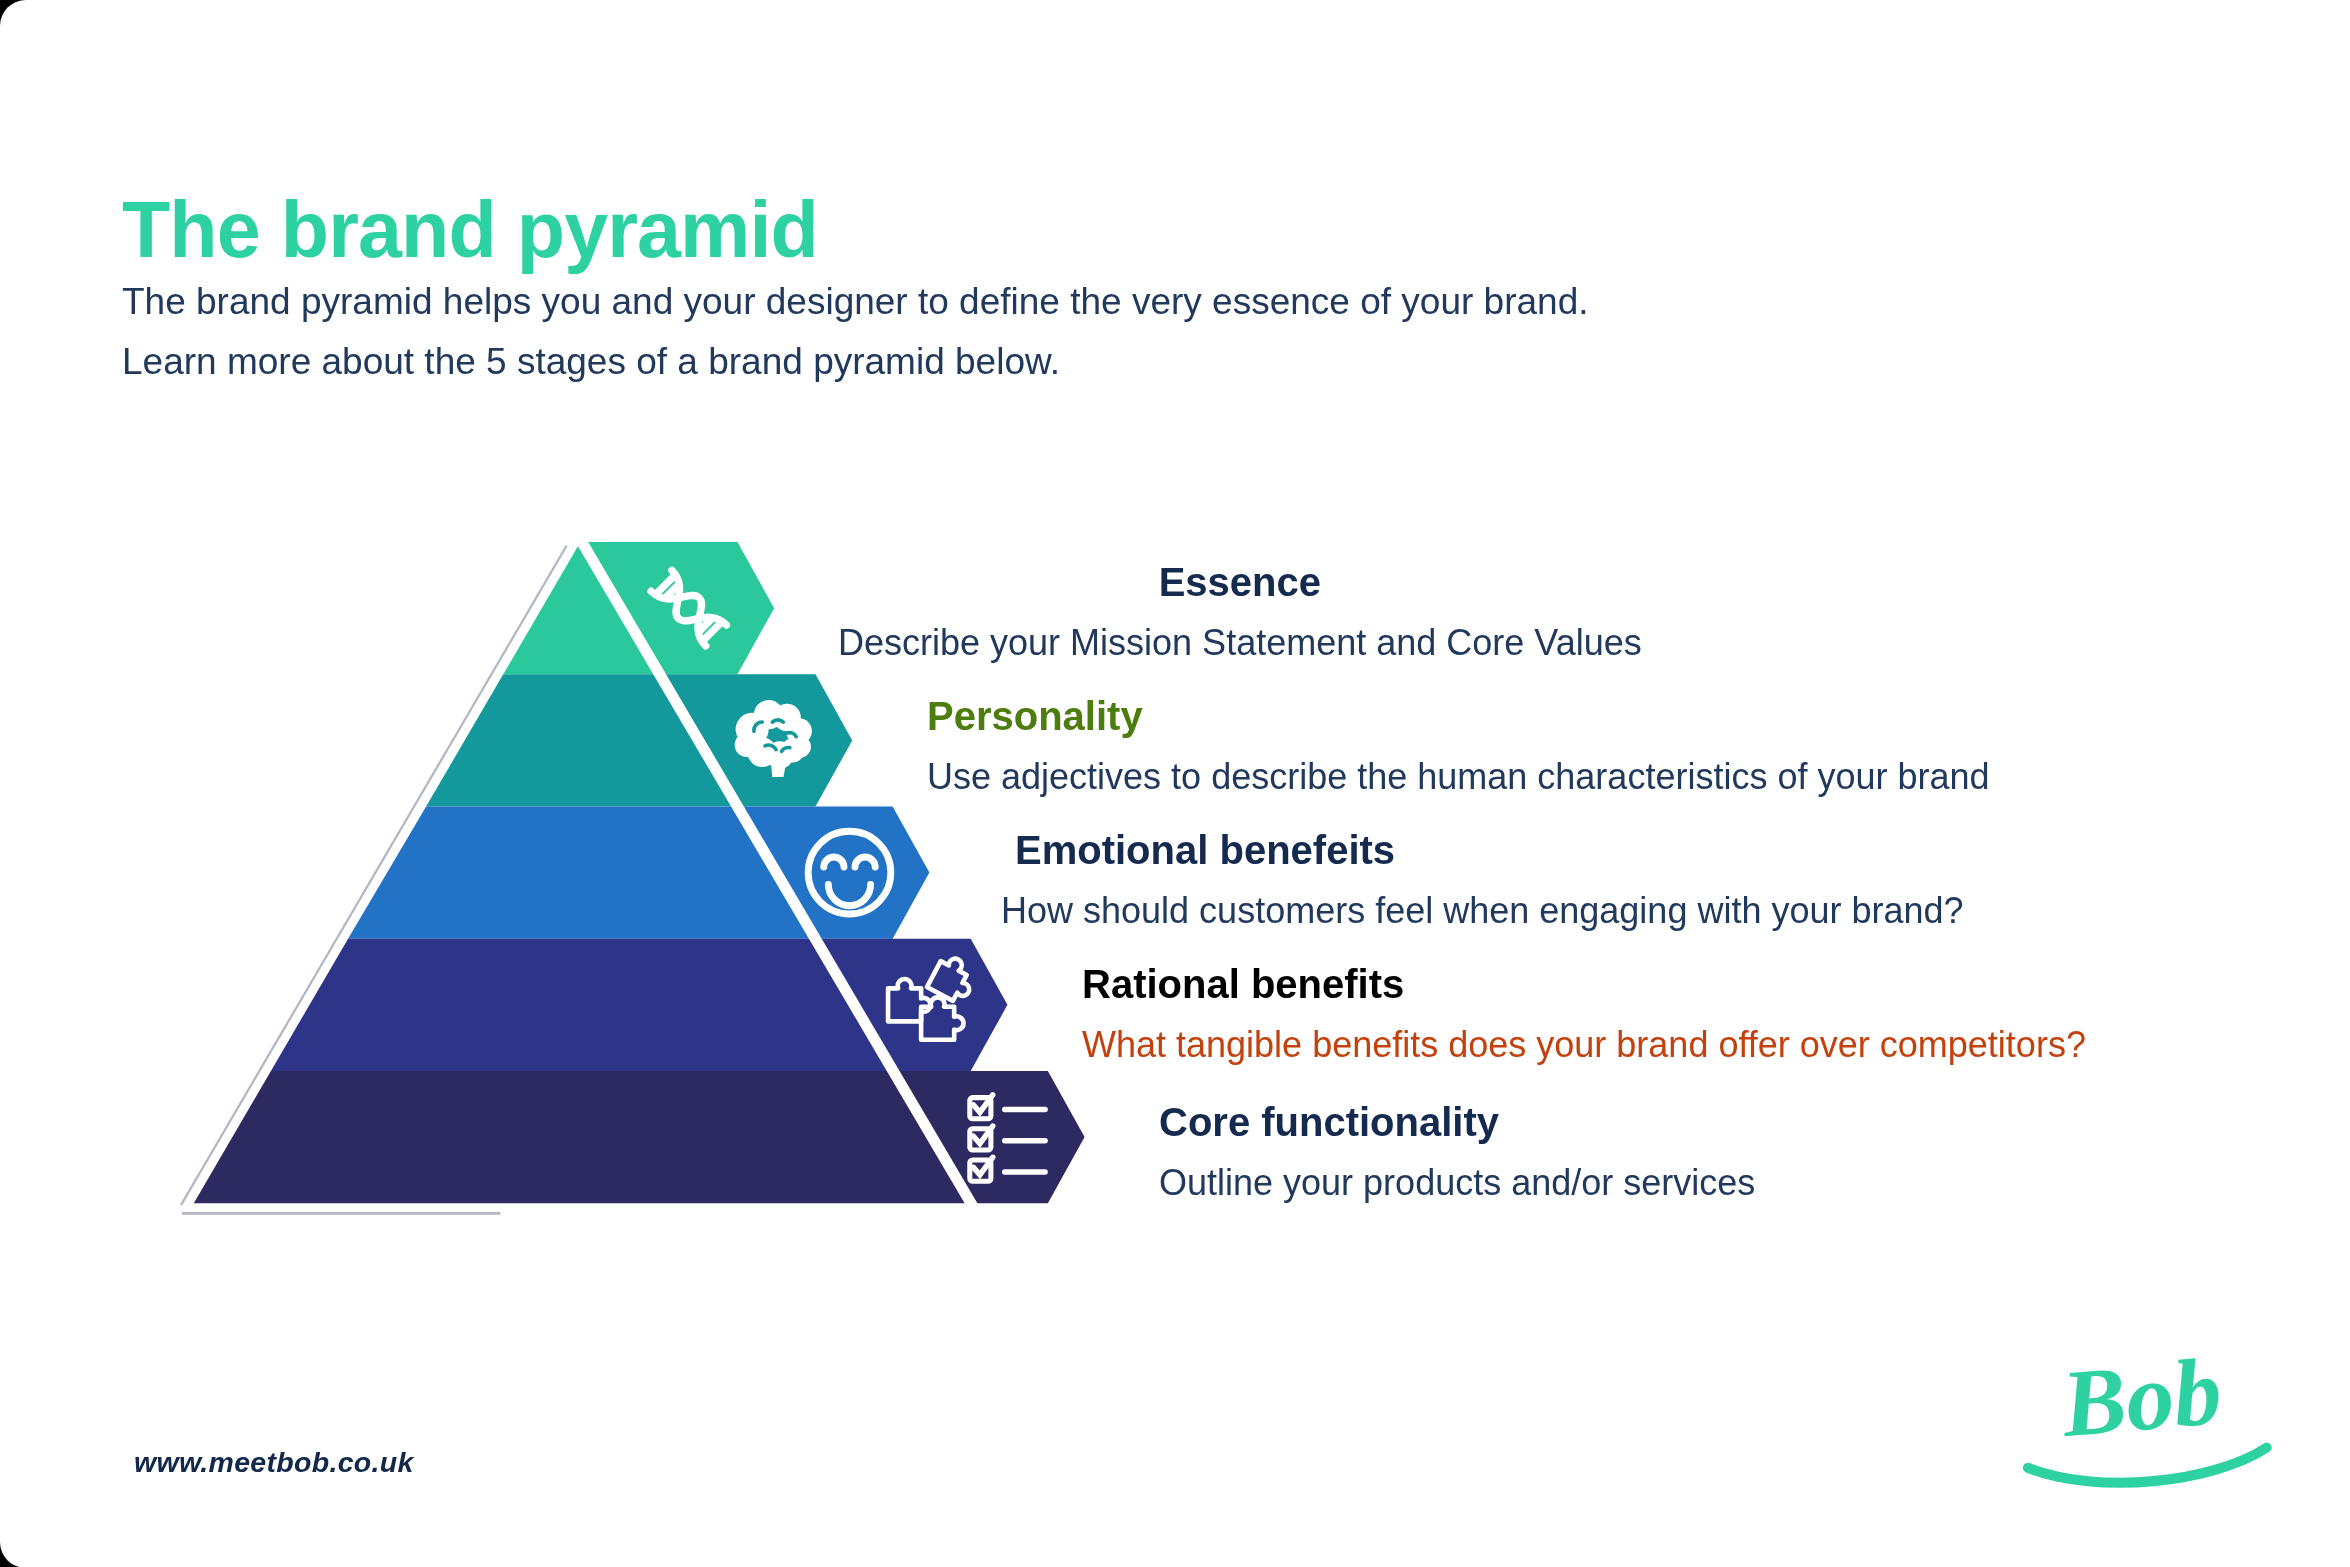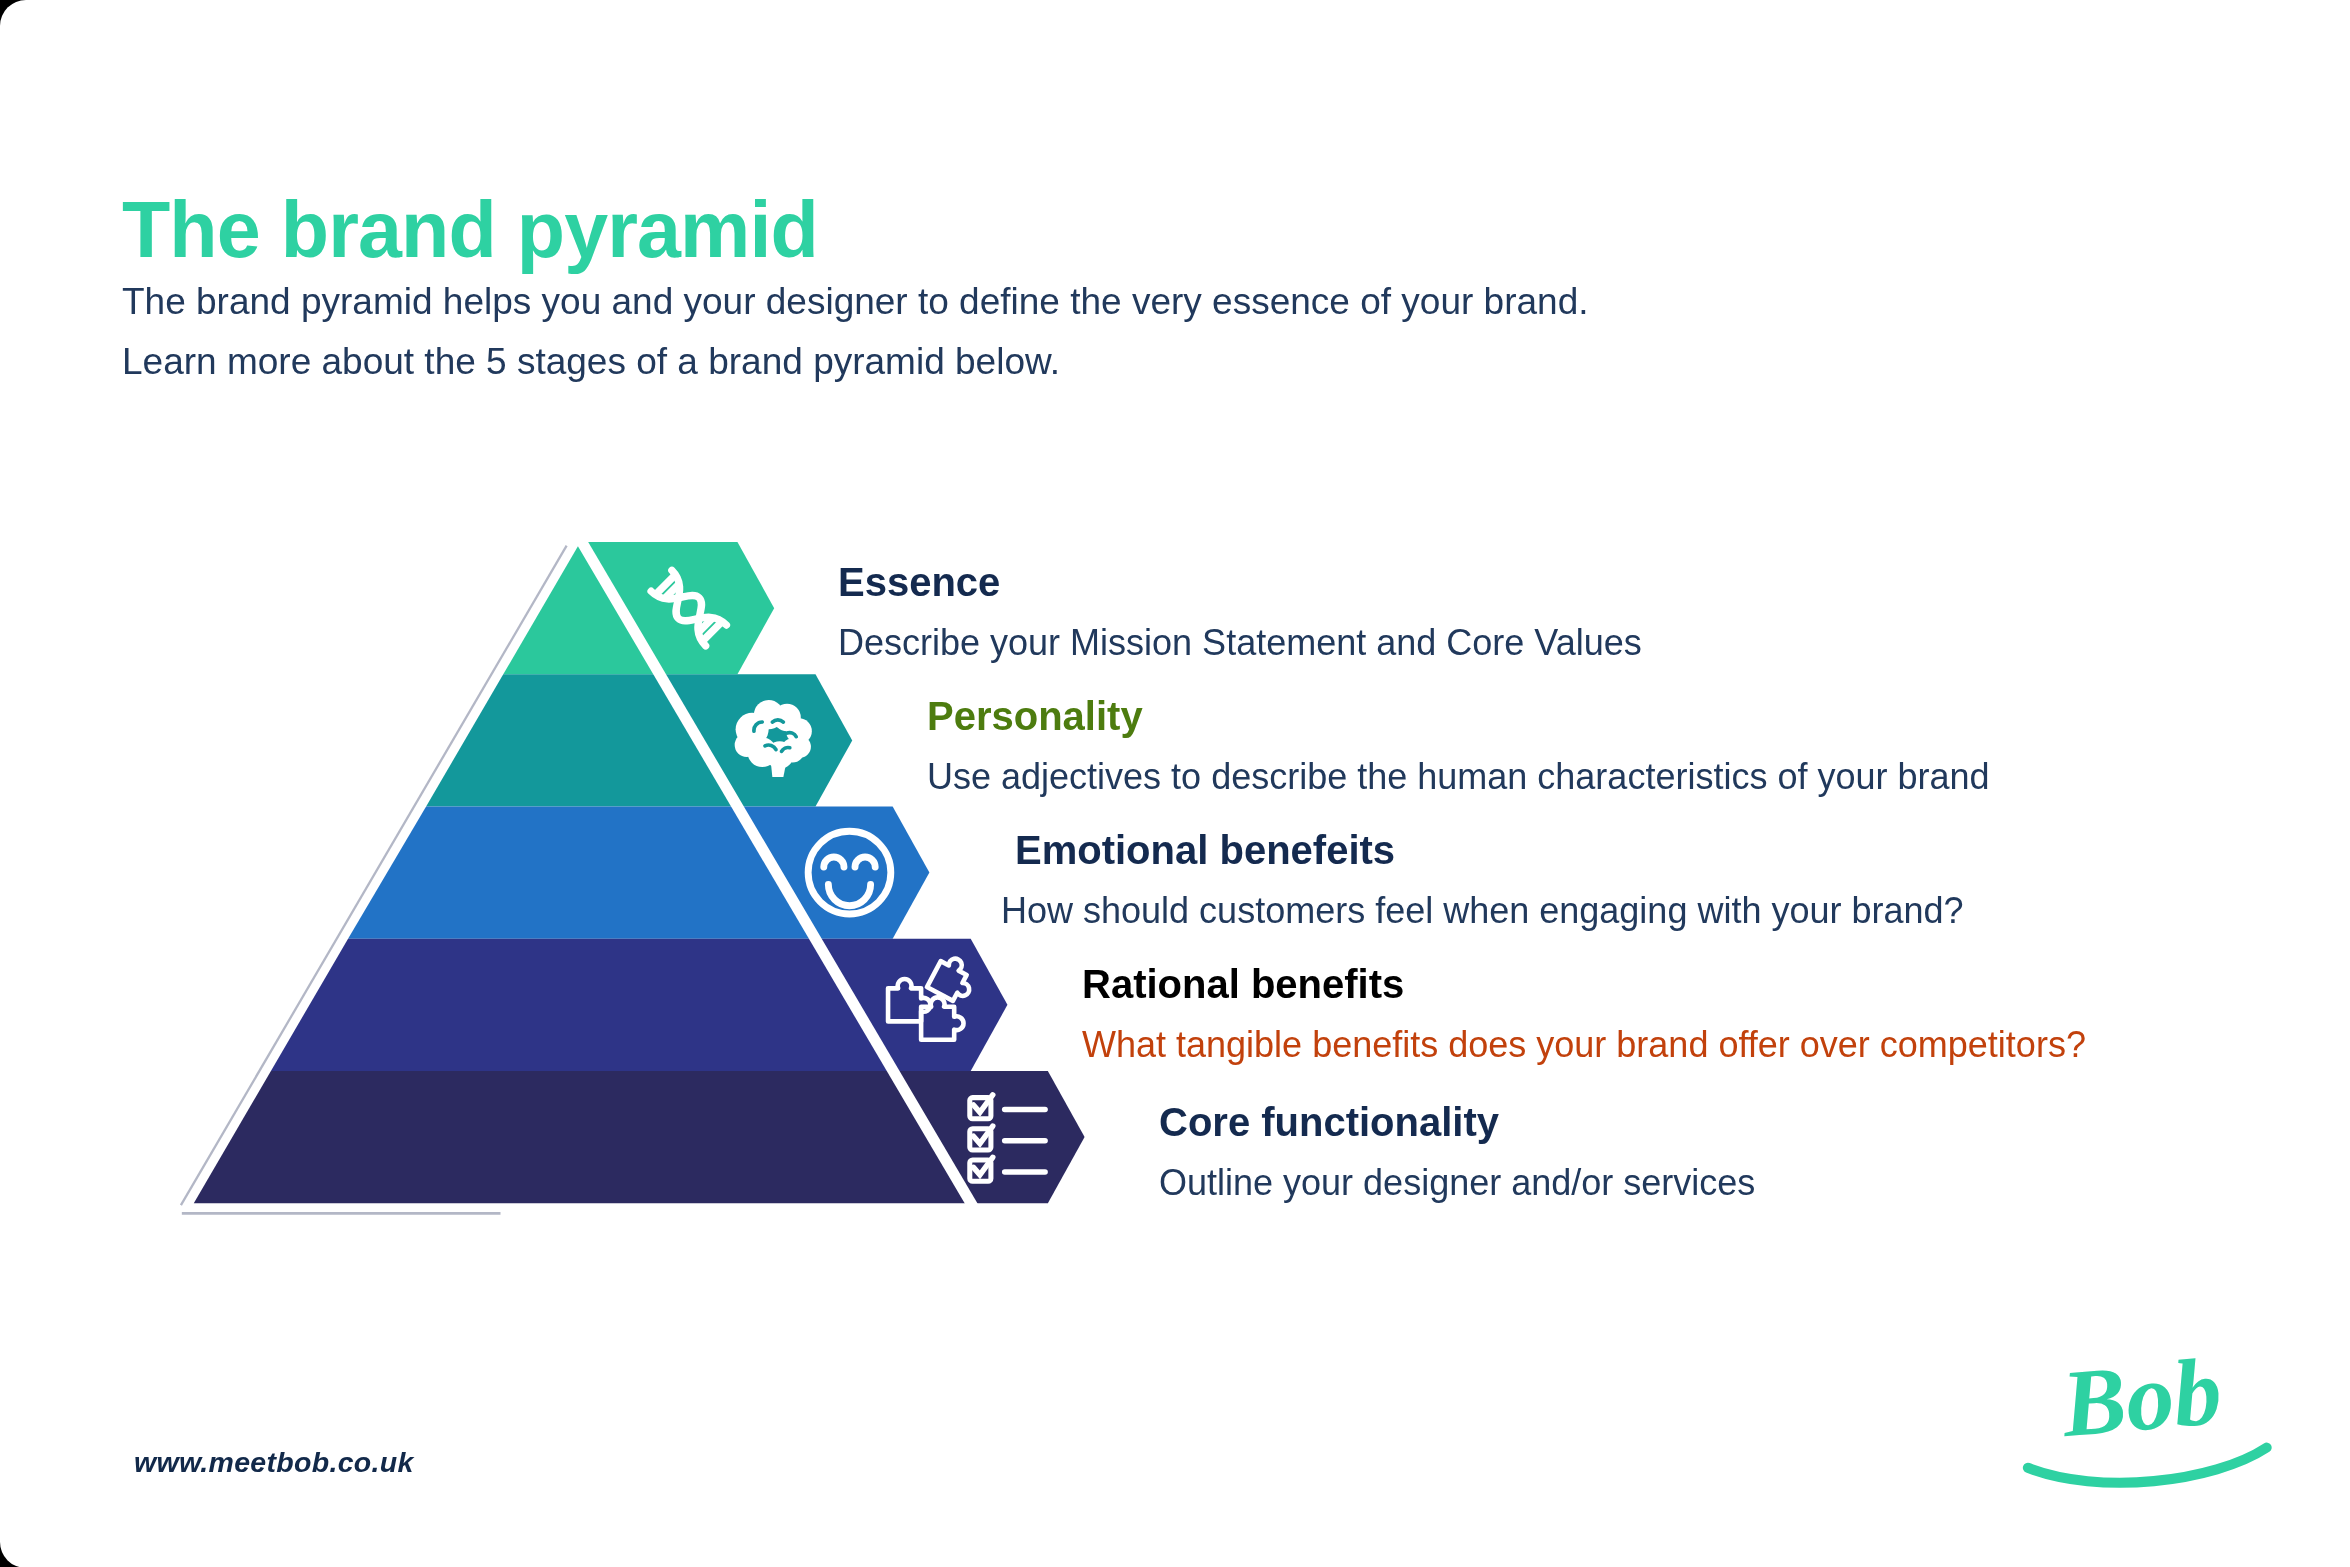--- a/index.html
+++ b/index.html
@@ -115,42 +115,42 @@
         <path d="M-40,-3  l7,8 l14,-19"></path>
         <path d="M-40,31  l7,8 l14,-19"></path>
         <line x1="-6" y1="-32" x2="38" y2="-32"></line>
         <line x1="-6" y1="2" x2="38" y2="2"></line>
         <line x1="-6" y1="36" x2="38" y2="36"></line>
       </g>
     </g>
   </svg>
 
   <div class="level-label" style="left:838px;top:560px;">
-    <div class="level-title" style="color: rgb(20, 42, 79);">Essence</div>
+    <div class="level-title" style="color: rgb(20, 42, 79); text-align: center;">Essence</div>
     <div class="level-desc" style="color: rgb(33, 57, 92);">Describe your Mission Statement and Core Values</div>
   </div>
 
   <div class="level-label" style="left:927px;top:694px;">
     <div class="level-title" style="color: #4d7c0f;">Personality</div>
     <div class="level-desc" style="color: rgb(33, 57, 92); text-align: center;">Use adjectives to describe the human characteristics of your brand</div>
   </div>
 
   <div class="level-label" style="left:1001px;top:828px;">
     <div class="level-title" style="color: rgb(20, 42, 79); margin-left: 14px;">Emotional benefeits</div>
     <div class="level-desc" style="color: rgb(33, 57, 92);">How should customers feel when engaging with your brand?</div>
   </div>
 
   <div class="level-label" style="left:1082px;top:962px;">
     <div class="level-title" style="color: #000000;">Rational benefits</div>
     <div class="level-desc" style="color: #c2410c;">What tangible benefits does your brand offer over competitors?</div>
   </div>
 
   <div class="level-label" style="left:1159px;top:1100px;">
     <div class="level-title" style="color: rgb(20, 42, 79);">Core functionality</div>
-    <div class="level-desc" style="color: rgb(33, 57, 92);">Outline your designer and/or services</div>
+    <div class="level-desc" style="color: rgb(33, 57, 92);">Outline your products and/or services</div>
   </div>
 
   <div class="website" style="color: rgb(18, 41, 74);">www.meetbob.co.uk</div>
 
   <div class="logo-box">
     <svg width="303" height="193" viewBox="0 0 330 210">
       <text x="165" y="108" text-anchor="middle" font-family="Liberation Serif, serif" font-style="italic" font-weight="700" font-size="104" transform="rotate(-5 165 108)" fill="#2ED1A2">Bob</text>
       <path d="M38,150 C115,180 240,166 298,128" fill="none" stroke-width="11" stroke-linecap="round" stroke="#2ED1A2"></path>
     </svg>
   </div>

